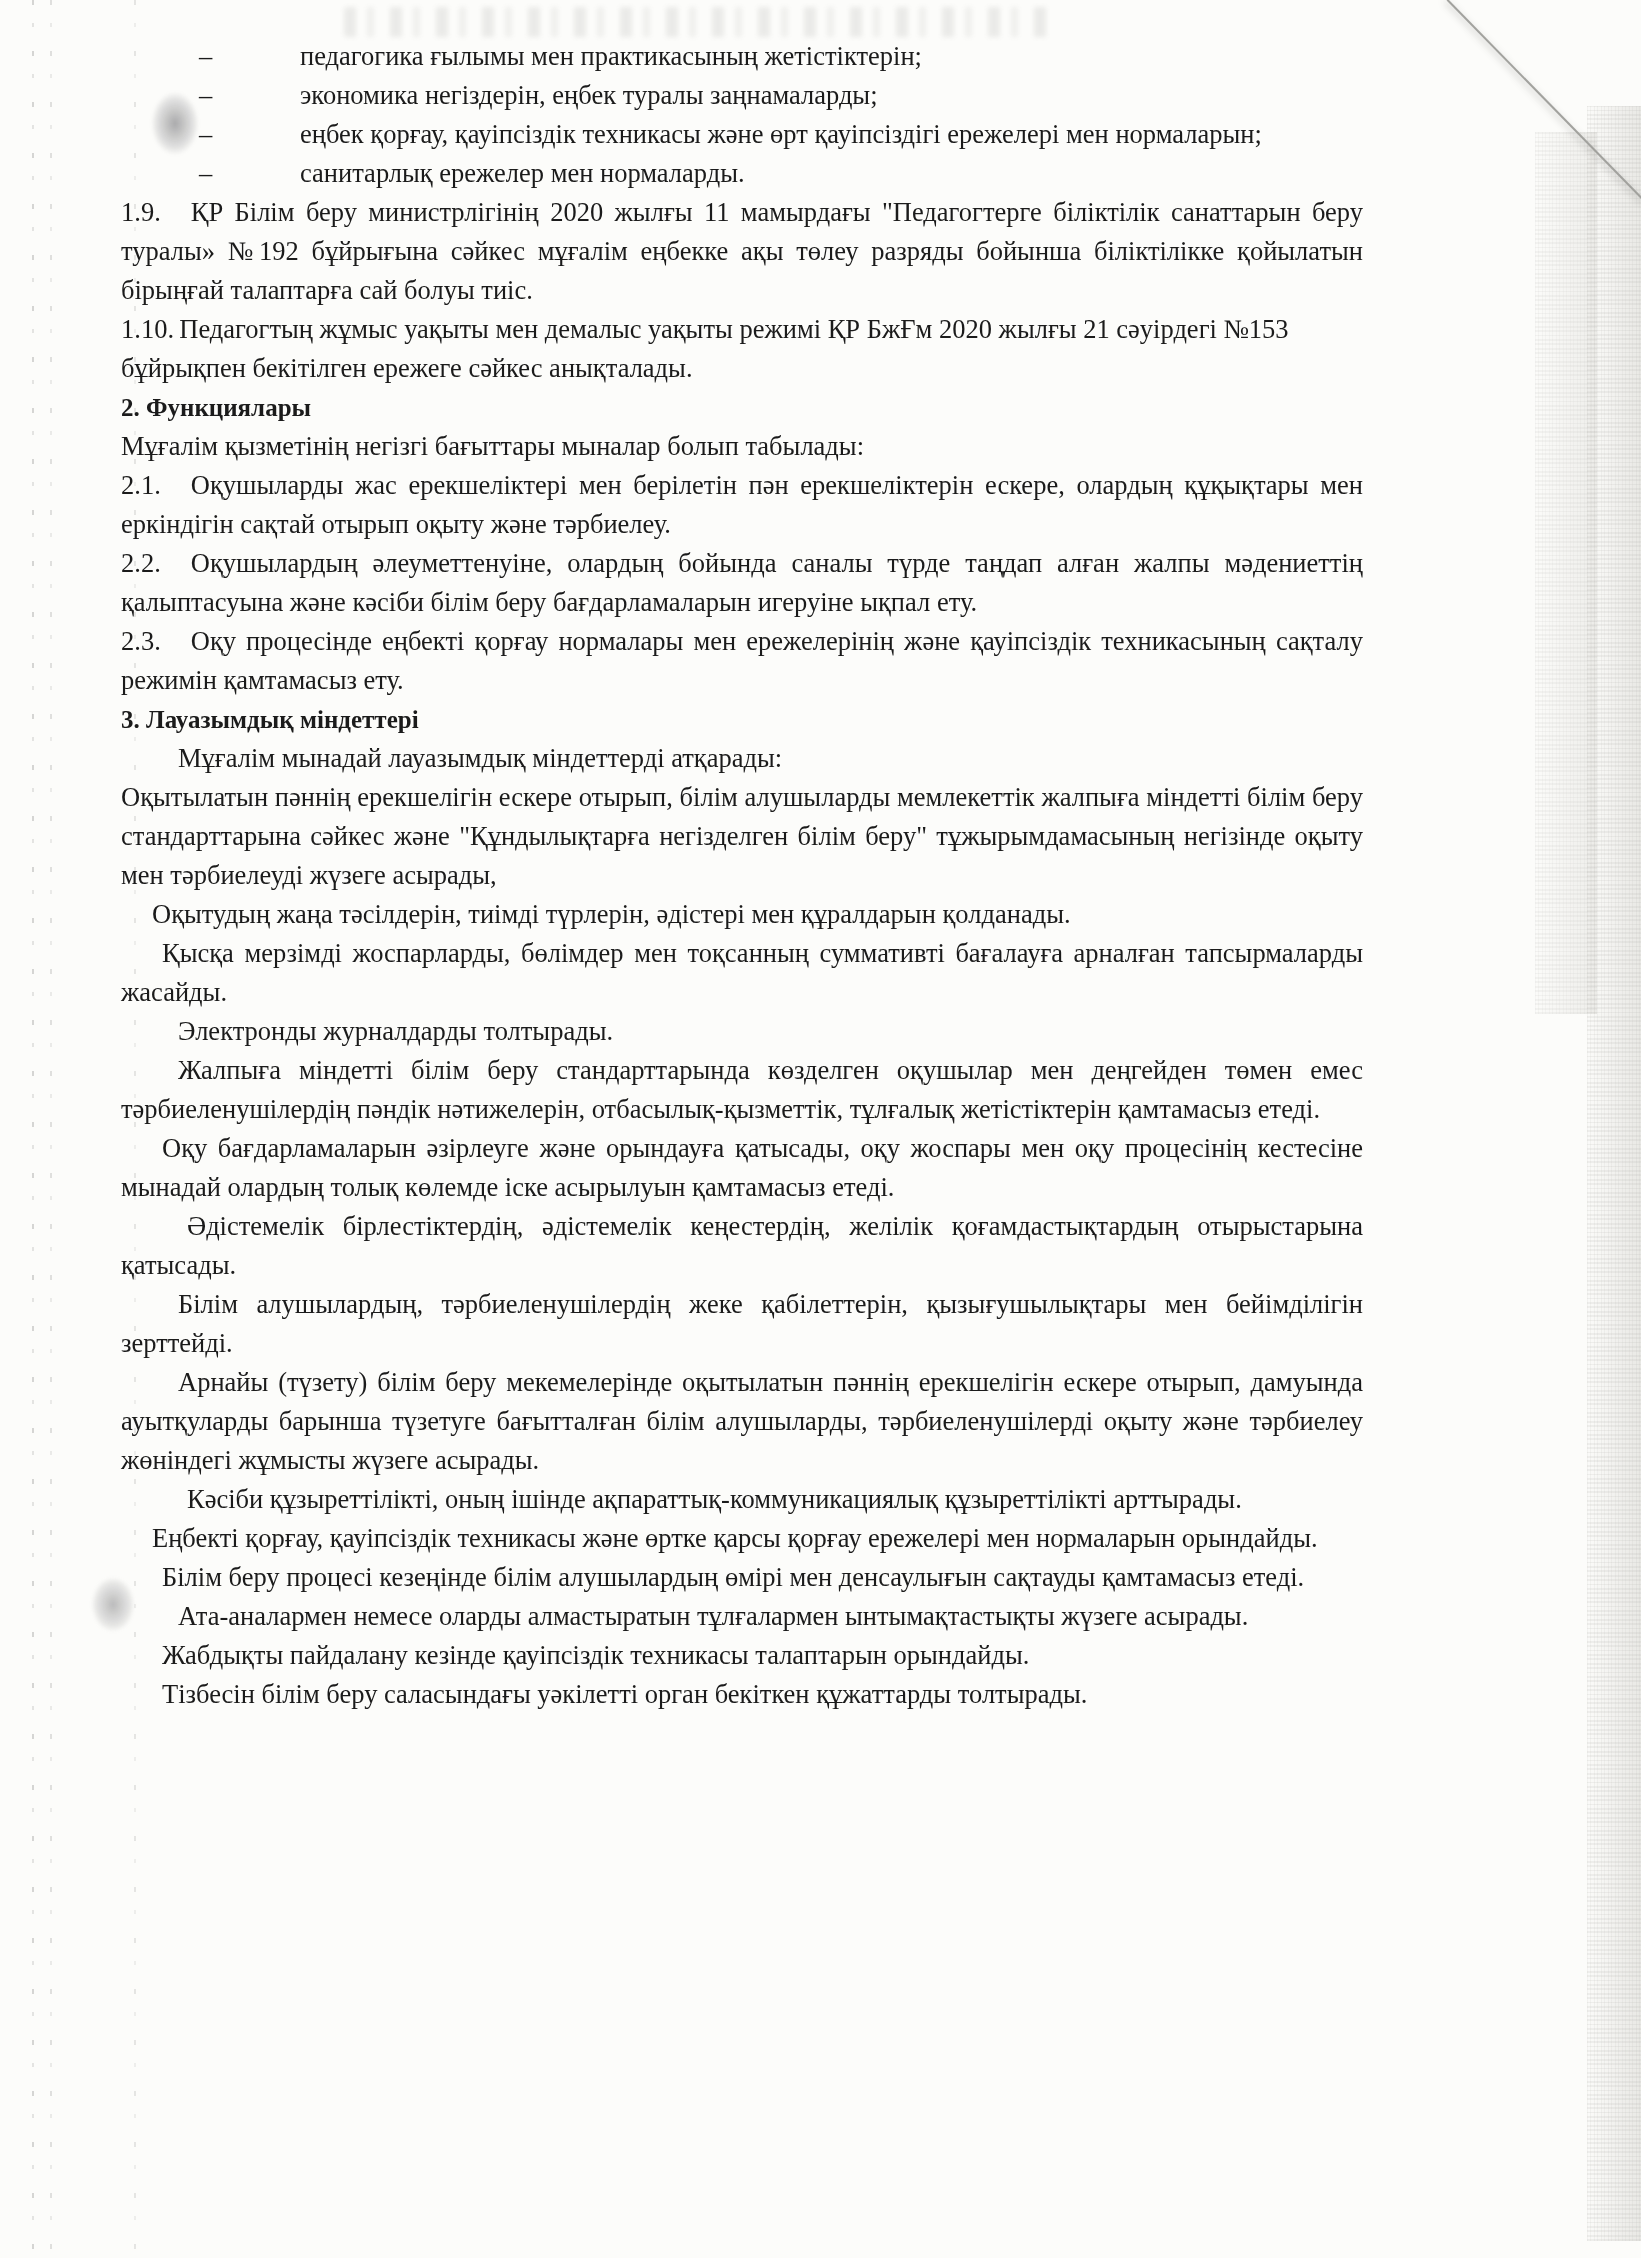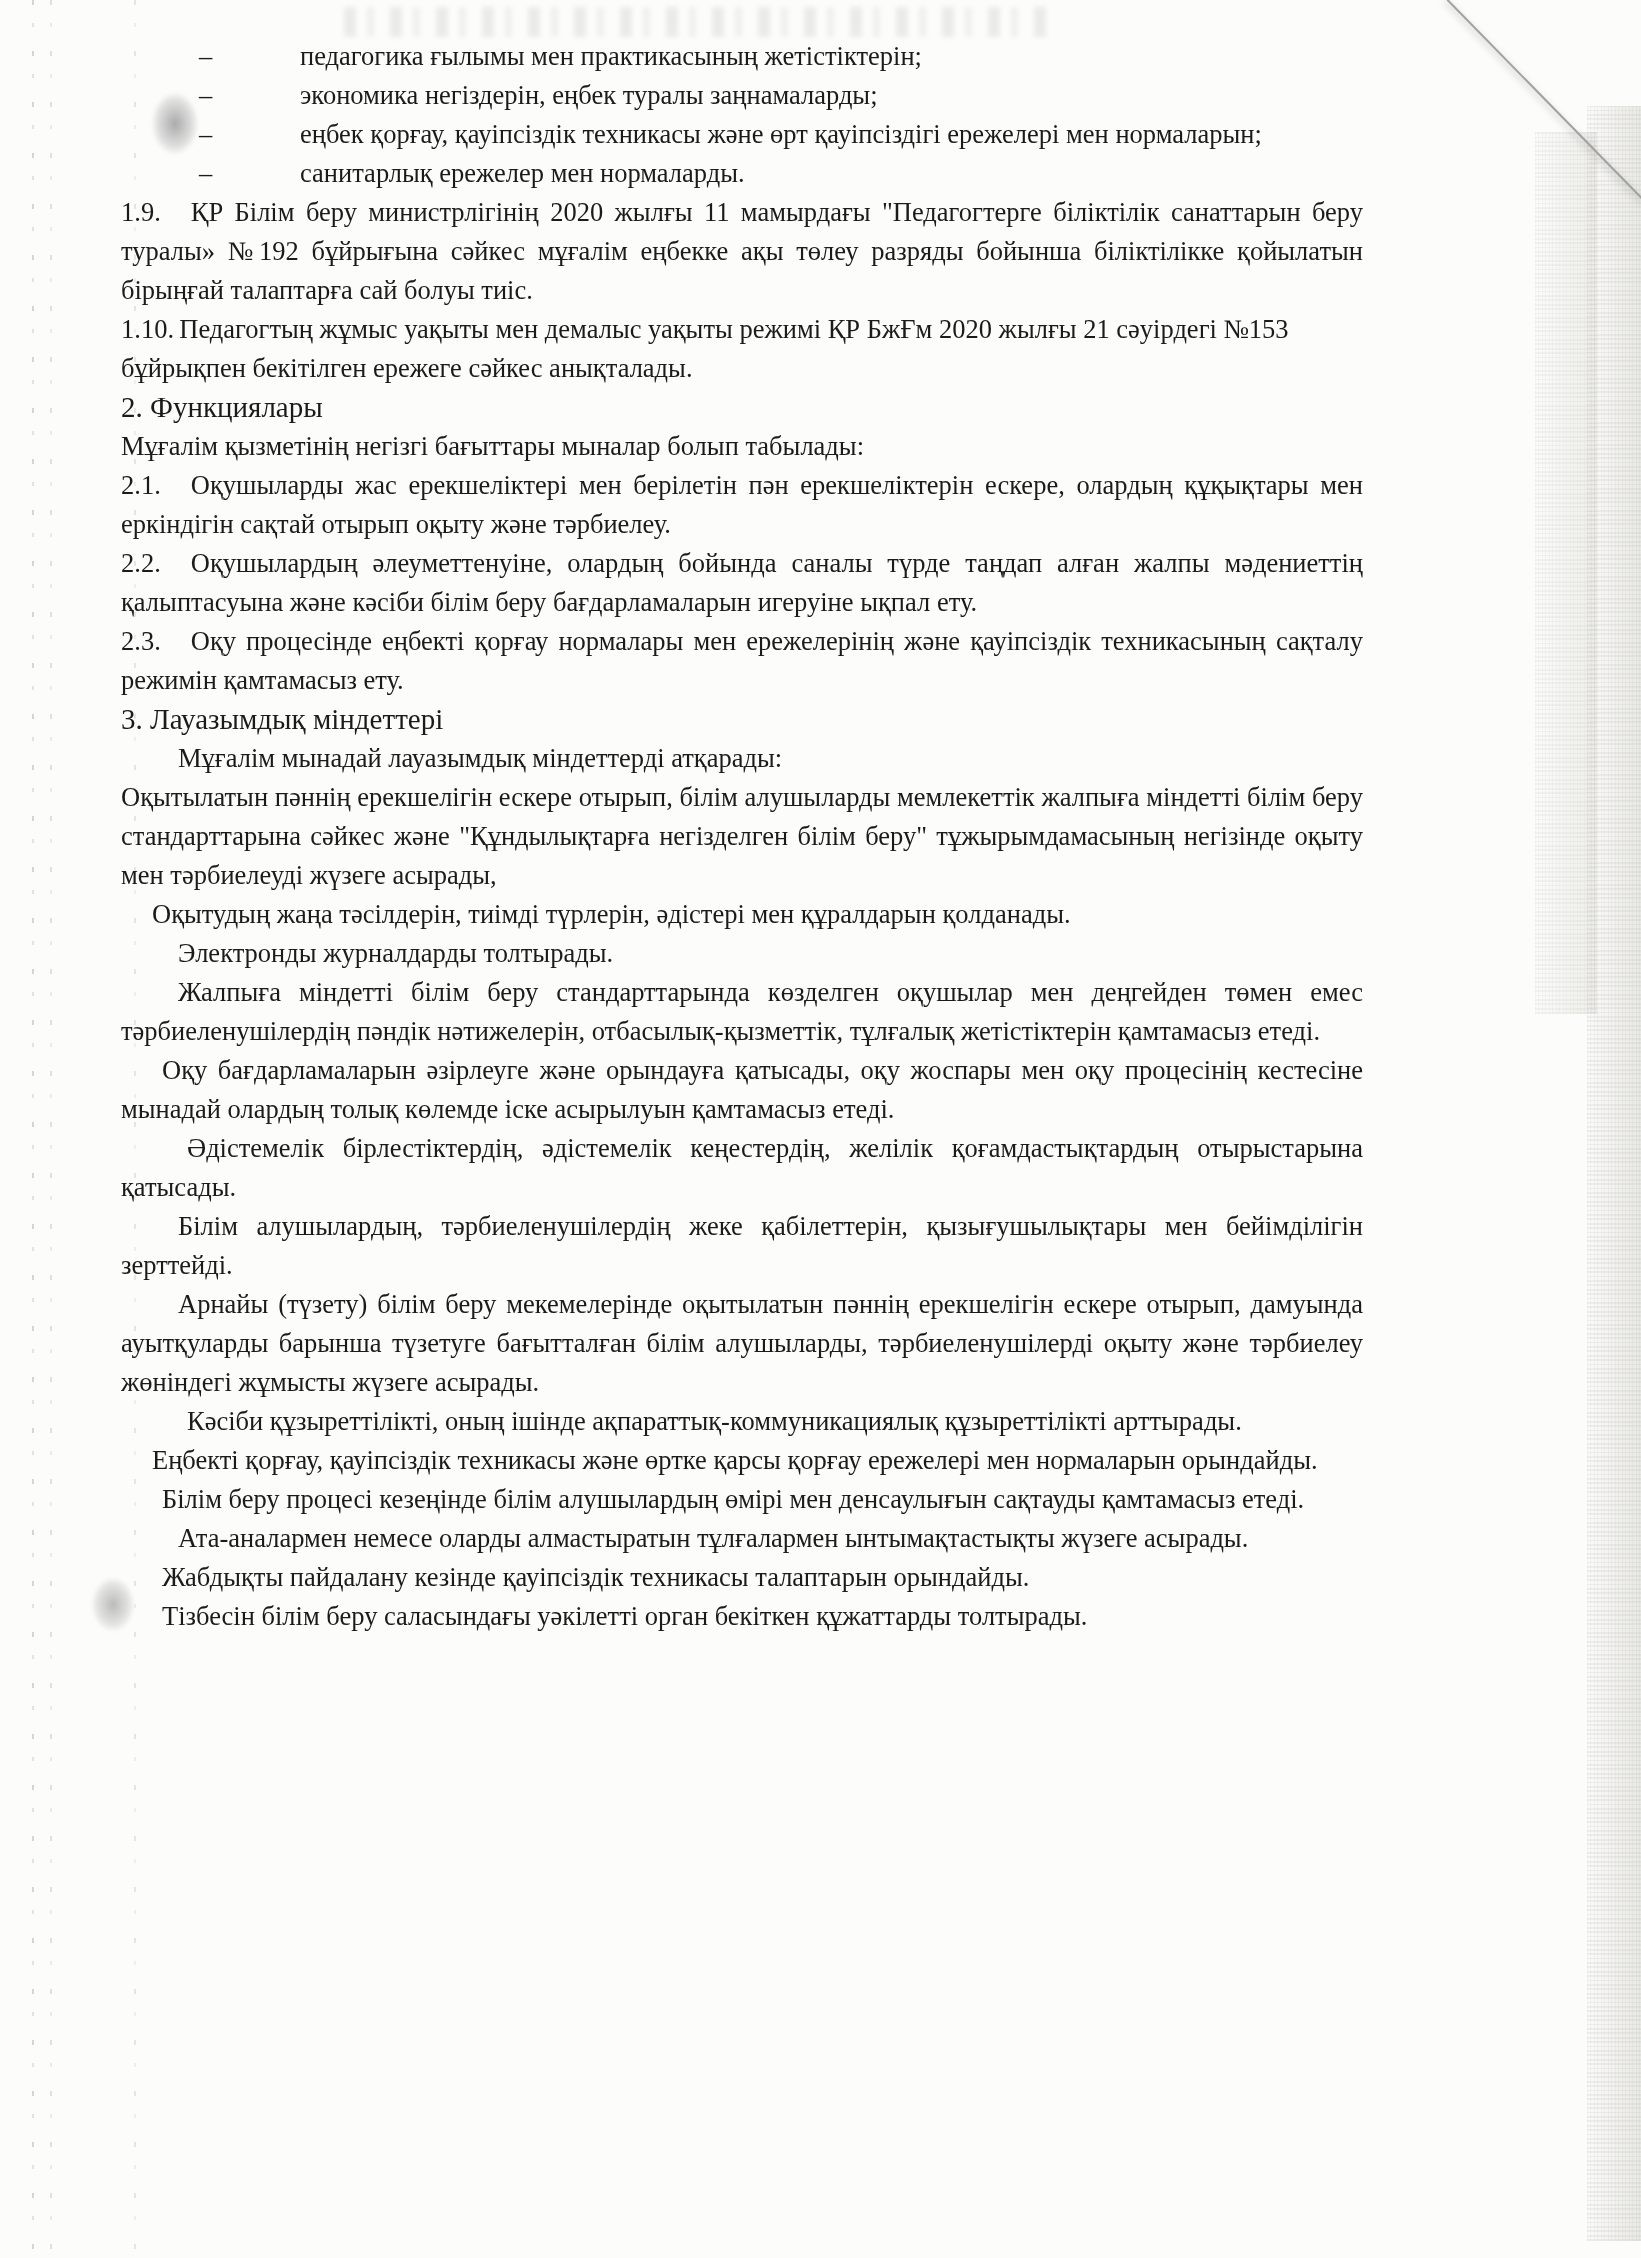--- a/index.html
+++ b/index.html
@@ -48,21 +48,21 @@
   .text-col{position:absolute;left:121px;top:37px;width:1242px;
     font-size:26.5px;line-height:39px;}
   .text-col p,.text-col h2,.text-col ul{margin:0;padding:0;}
   .dash-list{list-style:none;}
   .dash-list li{position:relative;padding-left:179px;text-align:justify;text-align-last:left;}
   .dash-list .dash{position:absolute;left:78px;top:0;}
   .jpara{text-align:justify;text-align-last:left;}
   .lpara{text-align:left;}
   .num{padding-right:30px;}
   .num.tight{padding-right:5.3px;}
-  .sec-head{margin-top:39px;font-weight:normal;font-size:29px;line-height:39px;}
+  .sec-head{margin-top:39px;font-weight:bold;font-size:25px;line-height:39px;}
   .sec-head.centered{text-align:left;}
   .indent-lg{text-indent:57px;}
   .duty{text-align:justify;text-align-last:left;}
   .i0{text-indent:0;}
   .i35{text-indent:31px;}
   .i47{text-indent:41px;}
   .i65{text-indent:57px;}
   .i75{text-indent:66px;}
 </style>
 </head>
@@ -97,20 +97,21 @@
     <p class="lpara">Мұғалім қызметінің негізгі бағыттары мыналар болып табылады:</p>
     <p class="jpara"><span class="num">2.1.</span><span>Оқушыларды жас ерекшеліктері мен берілетін пән ерекшеліктерін ескере, олардың құқықтары мен еркіндігін сақтай отырып оқыту және тәрбиелеу.</span></p>
     <p class="jpara"><span class="num">2.2.</span><span>Оқушылардың әлеуметтенуіне, олардың бойында саналы түрде таңдап алған жалпы мәдениеттің қалыптасуына және кәсіби білім беру бағдарламаларын игеруіне ықпал ету.</span></p>
     <p class="jpara"><span class="num">2.3.</span><span>Оқу процесінде еңбекті қорғау нормалары мен ережелерінің және қауіпсіздік техникасының сақталу режимін қамтамасыз ету.</span></p>
 
     <h2 class="sec-head centered">3. Лауазымдық міндеттері</h2>
     <p class="lpara indent-lg">Мұғалім мынадай лауазымдық міндеттерді атқарады:</p>
 
     <p class="duty i0">Оқытылатын пәннің ерекшелігін ескере отырып, білім алушыларды мемлекеттік жалпыға міндетті білім беру стандарттарына сәйкес және "Құндылықтарға негізделген білім беру" тұжырымдамасының негізінде оқыту мен тәрбиелеуді жүзеге асырады,</p>
     <p class="duty i35">Оқытудың жаңа тәсілдерін, тиімді түрлерін, әдістері мен құралдарын қолданады.</p>
+    <p class="duty i47">Қысқа мерзімді жоспарларды, бөлімдер мен тоқсанның суммативті бағалауға арналған тапсырмаларды жасайды.</p>
     <p class="duty i65">Электронды журналдарды толтырады.</p>
     <p class="duty i65">Жалпыға міндетті білім беру стандарттарында көзделген оқушылар мен деңгейден төмен емес тәрбиеленушілердің пәндік нәтижелерін, отбасылық-қызметтік, тұлғалық жетістіктерін қамтамасыз етеді.</p>
     <p class="duty i47">Оқу бағдарламаларын әзірлеуге және орындауға қатысады, оқу жоспары мен оқу процесінің кестесіне мынадай олардың толық көлемде іске асырылуын қамтамасыз етеді.</p>
     <p class="duty i75">Әдістемелік бірлестіктердің, әдістемелік кеңестердің, желілік қоғамдастықтардың отырыстарына қатысады.</p>
     <p class="duty i65">Білім алушылардың, тәрбиеленушілердің жеке қабілеттерін, қызығушылықтары мен бейімділігін зерттейді.</p>
     <p class="duty i65">Арнайы (түзету) білім беру мекемелерінде оқытылатын пәннің ерекшелігін ескере отырып, дамуында ауытқуларды барынша түзетуге бағытталған білім алушыларды, тәрбиеленушілерді оқыту және тәрбиелеу жөніндегі жұмысты жүзеге асырады.</p>
     <p class="duty i75">Кәсіби құзыреттілікті, оның ішінде ақпараттық-коммуникациялық құзыреттілікті арттырады.</p>
     <p class="duty i35">Еңбекті қорғау, қауіпсіздік техникасы және өртке қарсы қорғау ережелері мен нормаларын орындайды.</p>
     <p class="duty i47">Білім беру процесі кезеңінде білім алушылардың өмірі мен денсаулығын сақтауды қамтамасыз етеді.</p>
     <p class="duty i65">Ата-аналармен немесе оларды алмастыратын тұлғалармен ынтымақтастықты жүзеге асырады.</p>

